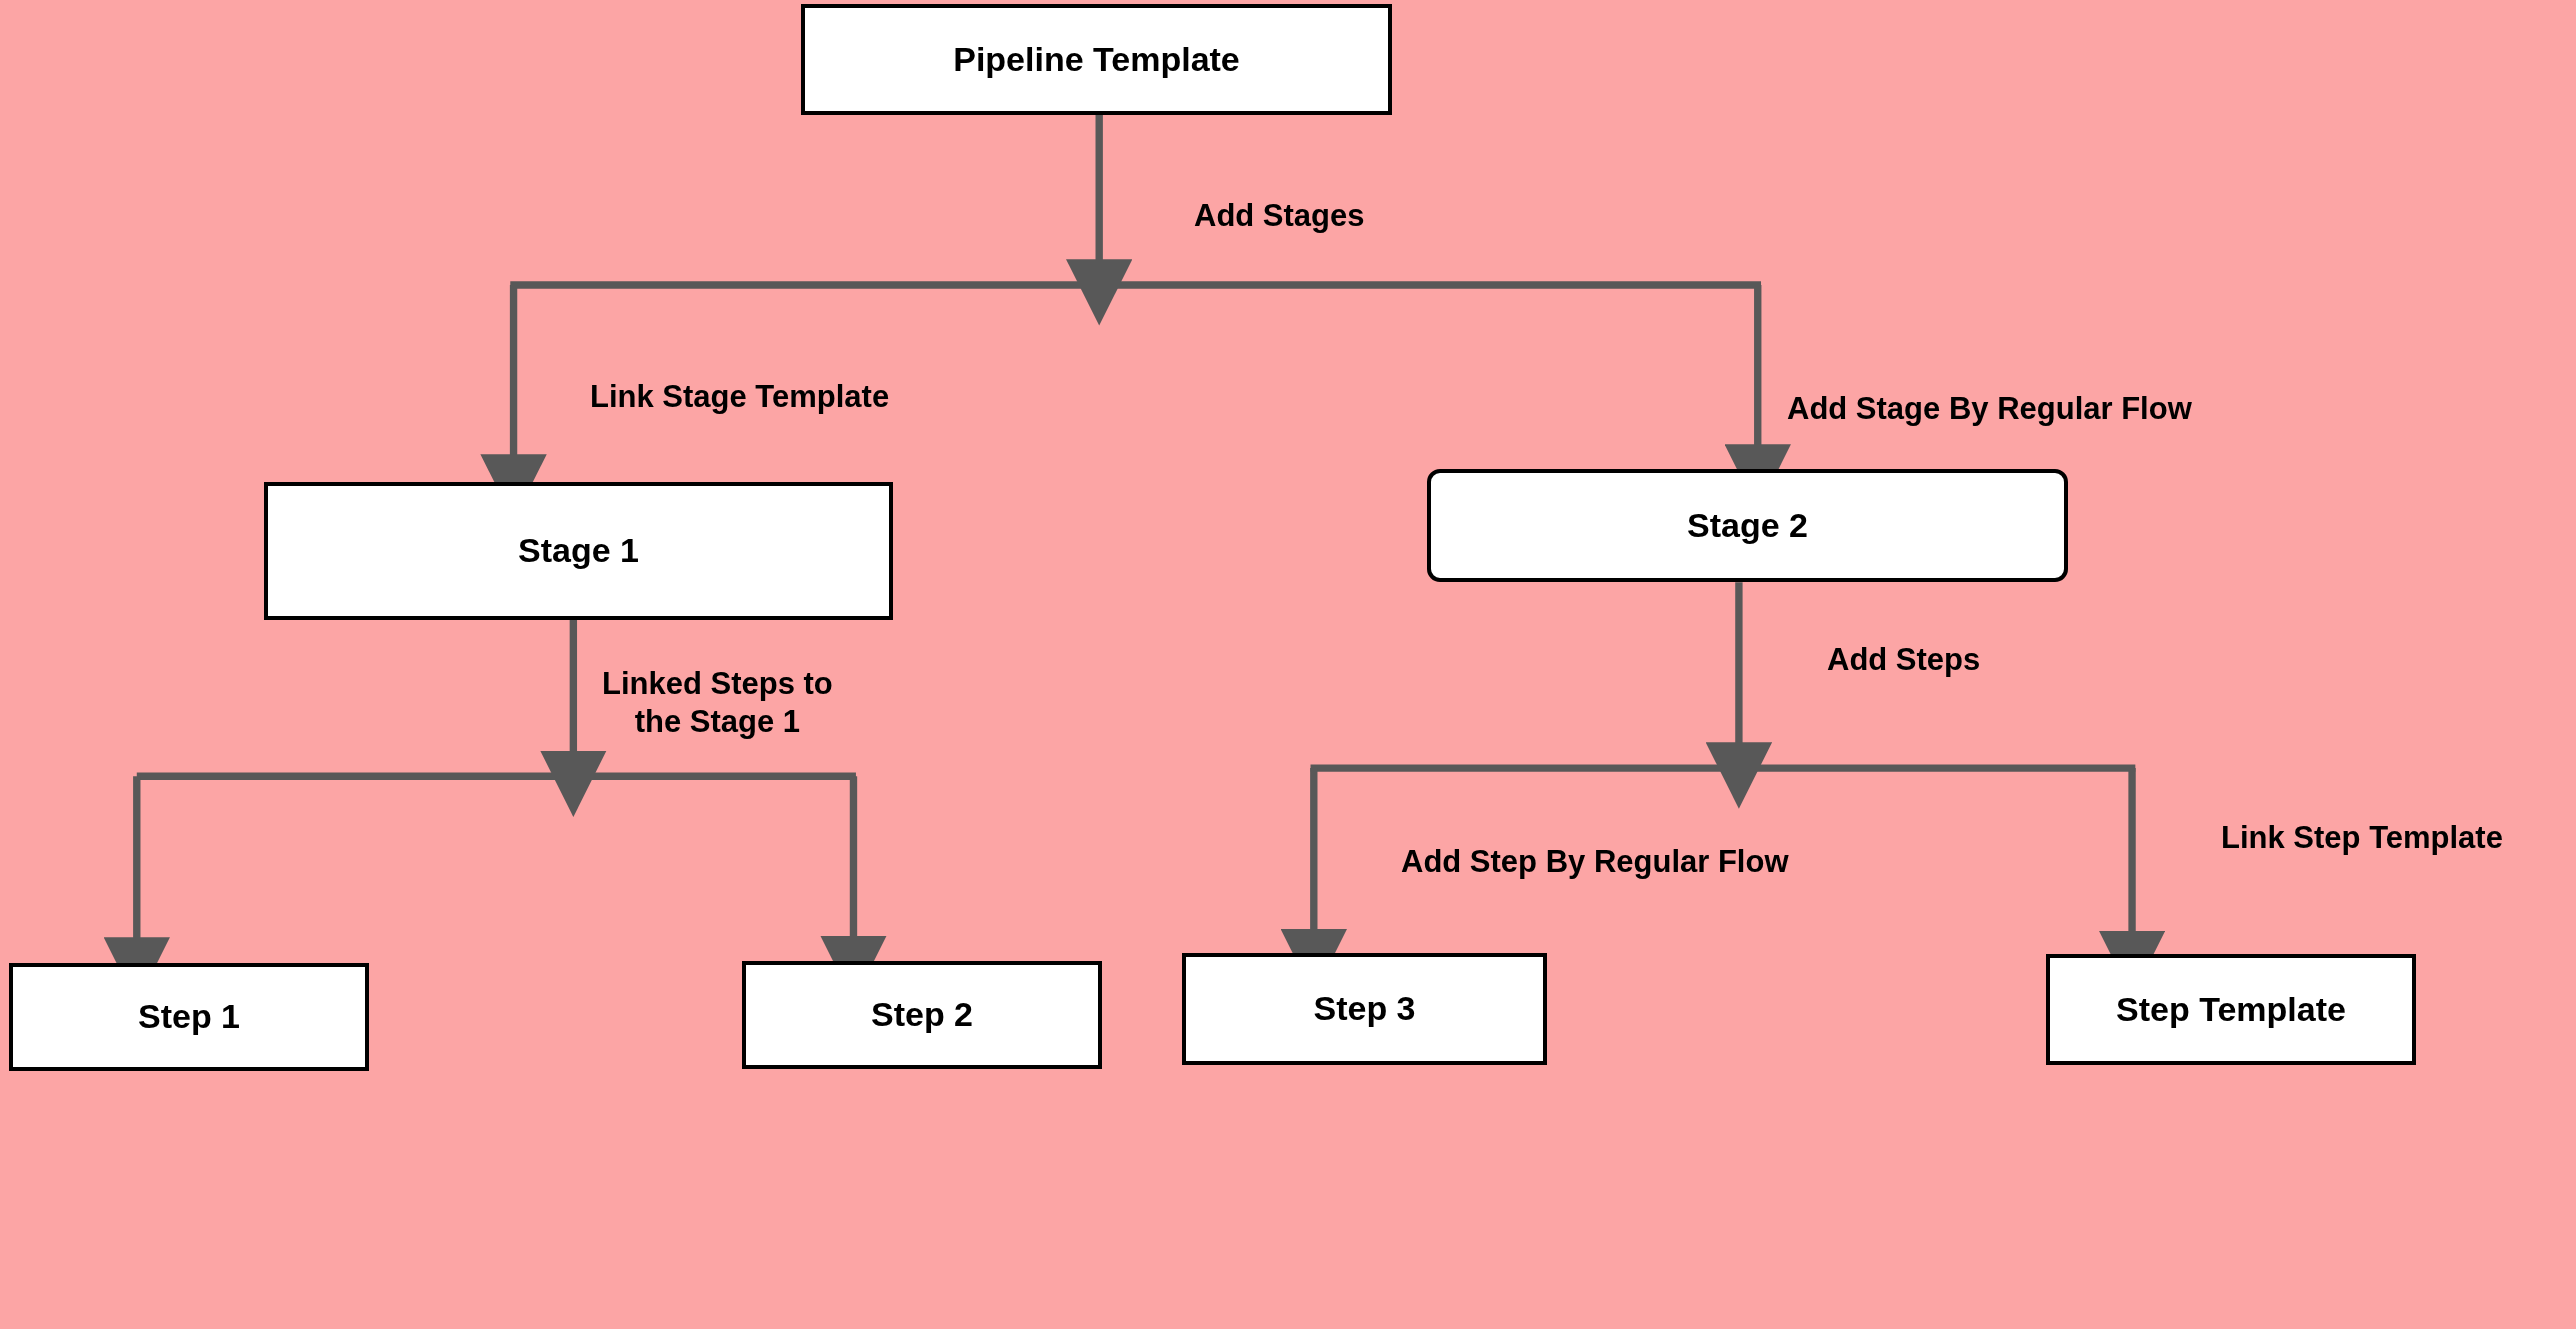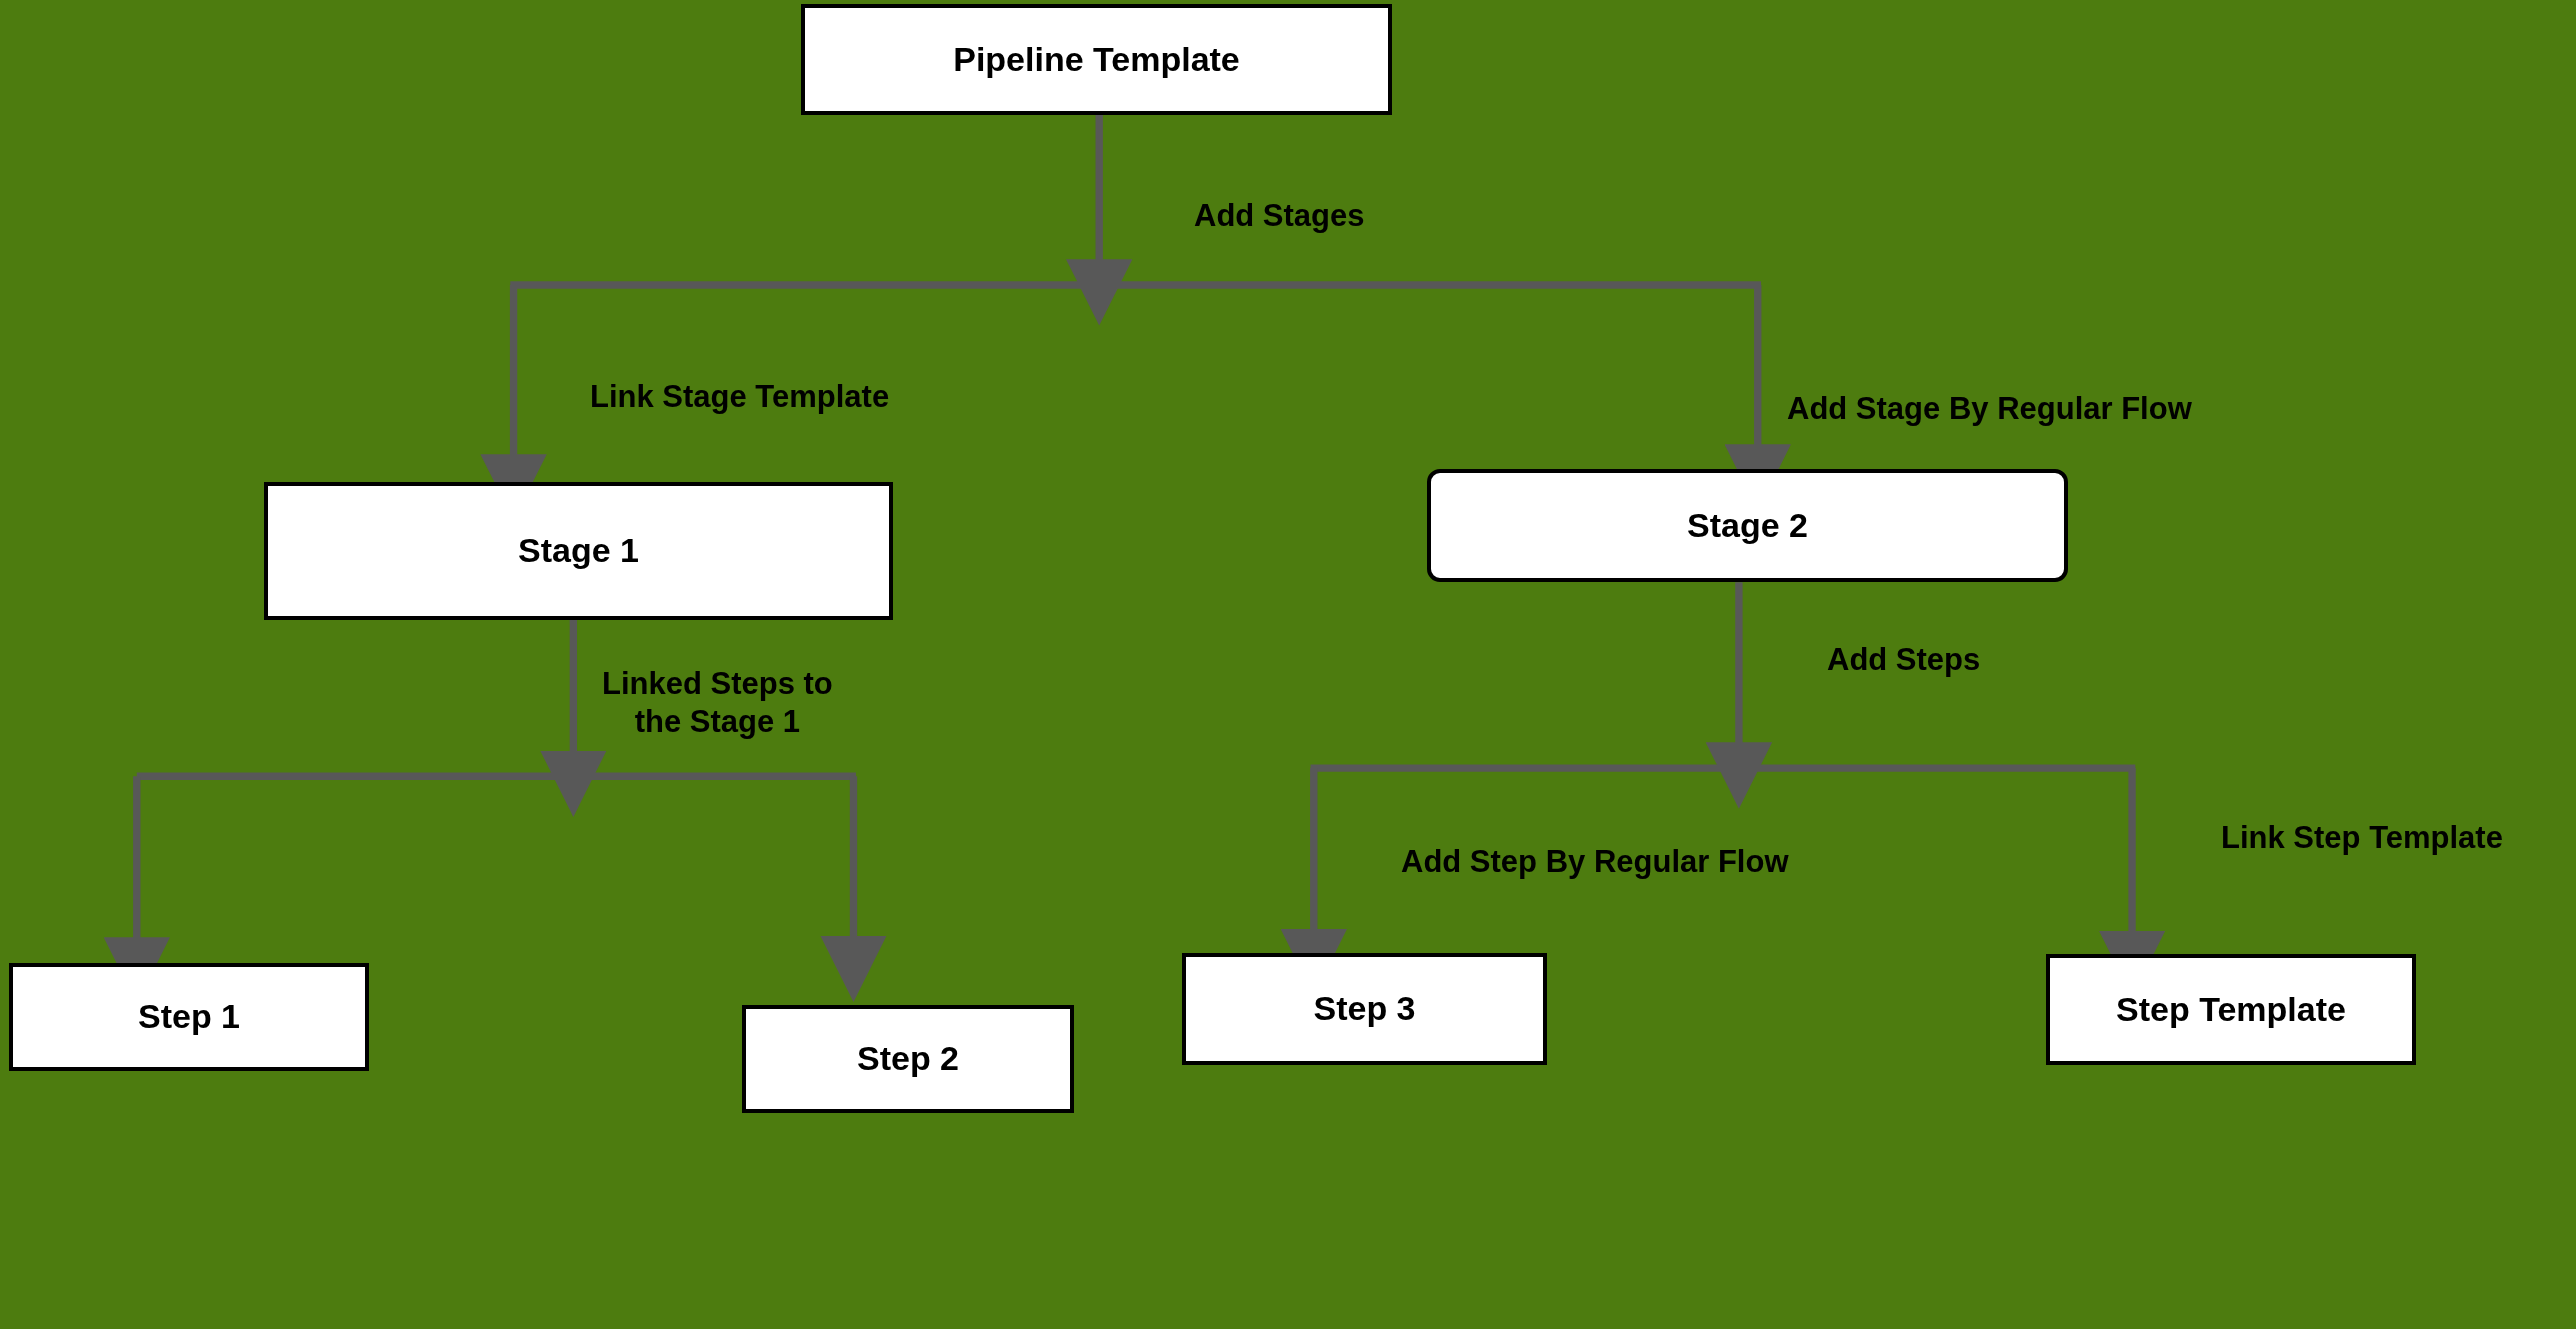--- a/index.html
+++ b/index.html
@@ -7,21 +7,21 @@
     padding: 0;
     background: #ffffff;
   }
   body {
     font-family: "Liberation Sans", sans-serif;
   }
   #canvas {
     position: relative;
     width: 2576px;
     height: 1329px;
-    background: #4d7c0f;
+    background: #fca5a5;
     overflow: hidden;
   }
   #wires {
     position: absolute;
     left: 0;
     top: 0;
     width: 2576px;
     height: 1329px;
   }
   .node {
@@ -98,21 +98,21 @@
   </div>
 
   <div class="node" style="left:1427px; top:469px; width:641px; height:113px;border-radius:13px;">
     <span class="node-label">Stage 2</span>
   </div>
 
   <div class="node" style="left:9px; top:963px; width:360px; height:108px;">
     <span class="node-label">Step 1</span>
   </div>
 
-  <div class="node" style="left:742px; top:961px; width:332px; height:108px;margin-top:44px;">
+  <div class="node" style="left:742px; top:961px; width:360px; height:108px;">
     <span class="node-label">Step 2</span>
   </div>
 
   <div class="node" style="left:1182px; top:953px; width:365px; height:112px;">
     <span class="node-label">Step 3</span>
   </div>
 
   <div class="node" style="left:2046px; top:954px; width:370px; height:111px;">
     <span class="node-label">Step Template</span>
   </div>

